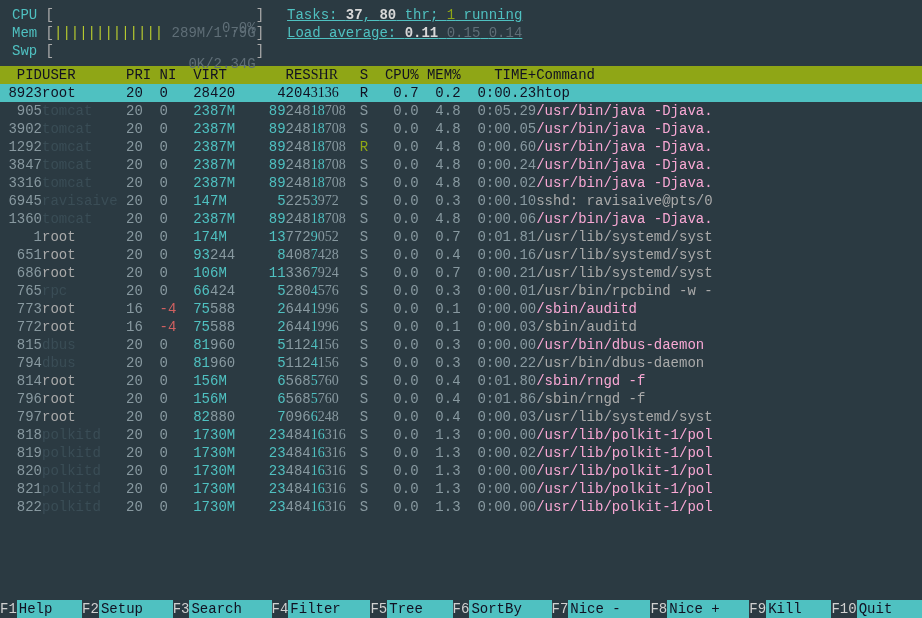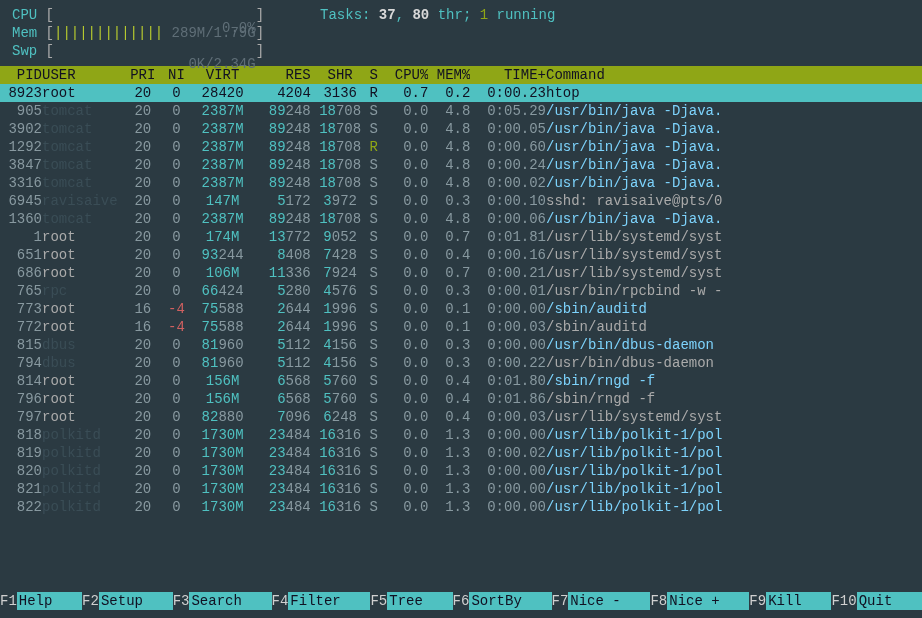--- a/index.html
+++ b/index.html
@@ -45,22 +45,23 @@
   .barseg { color: #4fc1c1; }
   .memseg { color: #b6c92f; }
   .barvalue {
     position: absolute;
     right: 0;
     color: #5f6e77;
   }
   .bright { color: #d8d8d8; font-weight: bold; }
   .dim { color: #5f6e77; }
   .side-right {
-    margin-left: 56px;
+    margin-left: 23px;
     color: #4fc1c1;
+    text-decoration: underline;
   }
   .header-row {
     background: #8fa616;
     color: #112;
     font-weight: normal;
   }
   .selected-row {
     background: #4fc1c1;
     color: #112;
   }
@@ -71,45 +72,45 @@
   }
   table.proc td {
     white-space: pre;
     overflow: hidden;
     padding: 0;
     height: 18px;
     line-height: 18px;
   }
   .c-pid  { width: 5ch;  text-align: right; padding-right: 1ch;}
   .c-user { width: 10ch; text-align: left; }
-  .c-pri  { width: 4ch;  text-align: center; }
-  .c-ni   { width: 4ch;  text-align: center; }
-  .c-virt { width: 7ch;  text-align: center; }
+  .c-pri  { width: 4ch;  text-align: left; }
+  .c-ni   { width: 4ch;  text-align: left; }
+  .c-virt { width: 7ch;  text-align: left; }
   .c-res  { width: 7ch;  text-align: right; }
-  .c-shr  { width: 7ch;  text-align: center; }
+  .c-shr  { width: 7ch;  text-align: left; font-family: Liberation Serif, serif; }
   .c-s    { width: 2ch;  text-align: left; padding-left:1ch;}
   .c-cpu  { width: 5ch;  text-align: right; }
   .c-mem  { width: 5ch;  text-align: right; }
   .c-time { width: 9ch;  text-align: right; padding-right:1ch;}
   .c-cmd  { width: auto; text-align: left; padding-left:1ch;}
 
   
   .val-prefix { color: #4fc1c1; } 
   .val-suffix { color: #8899a0; } 
   .user-root { color: #aaaaaa; }
   .user-other { color: #3a4d56; }
-  .cmd-green { color: #7dd3fc; }
+  .cmd-green { color: #f9a8d4; }
   .cmd-std { color: #aaaaaa; }
   .flag-green { color:#8fa616; }
   .flag-red { color:#d06060; }
 
   .footer {
     position: absolute;
     left: 0;
-    bottom: 8px;
+    bottom: 0;
     width: 922px;
     height: 18px;
     line-height: 18px;
     display: flex;
   }
   .footer .fkey {
     color: #d0d0d0;
     background: #2b3a42;
     padding: 0 0 0 0;
   }
@@ -134,20 +135,23 @@
     <span class="meter-left">
       <span class="meter-label">CPU</span><span class="bracket">[</span><span class="bartrack"><span class="barseg"></span><span class="barvalue dim">0.0%</span></span><span class="bracket">]</span>
     </span>
     <span class="side-right">
       <span>Tasks: </span><span class="bright">37</span><span>, </span><span class="bright">80</span><span> thr; </span><span class="flag-green">1</span><span> running</span>
     </span>
   </div>
   <div class="meter-row">
     <span class="meter-left">
       <span class="meter-label">Mem</span><span class="bracket">[</span><span class="bartrack"><span class="memseg">|||||||||||||</span><span class="barvalue dim">289M/1.79G</span></span><span class="bracket">]</span>
+    </span>
+    <span class="side-right">
+      <span>Load average: </span><span class="bright">0.11</span> <span class="dim">0.15</span> <span class="dim">0.14</span>
     </span>
   </div>
   <div class="meter-row">
     <span class="meter-left">
       <span class="meter-label">Swp</span><span class="bracket">[</span><span class="bartrack"><span class="barseg"></span><span class="barvalue dim">0K/2.34G</span></span><span class="bracket">]</span>
     </span>
   </div>
 </div>
 
 <table class="proc">
@@ -249,21 +253,21 @@
           <td class="c-mem"><span class="val-suffix">4.8</span></td>
           <td class="c-time"><span class="val-suffix">0:00.02</span></td>
           <td class="c-cmd"><span class="cmd-green">/usr/bin/java -Djava.</span></td>
         </tr>
         <tr>
           <td class="c-pid"><span class="val-suffix">6945</span></td>
           <td class="c-user"><span class="user-other">ravisaive</span></td>
           <td class="c-pri"><span class="val-suffix">20</span></td>
           <td class="c-ni"><span class="val-suffix">0</span></td>
           <td class="c-virt"><span class="val-prefix">147M</span></td>
-          <td class="c-res"><span class="val-prefix">5</span><span class="val-suffix">172</span></td>
+          <td class="c-res"><span class="val-prefix">5</span><span class="val-suffix">225</span></td>
           <td class="c-shr"><span class="val-prefix">3</span><span class="val-suffix">972</span></td>
           <td class="c-s"><span class="val-suffix">S</span></td>
           <td class="c-cpu"><span class="val-suffix">0.0</span></td>
           <td class="c-mem"><span class="val-suffix">0.3</span></td>
           <td class="c-time"><span class="val-suffix">0:00.10</span></td>
           <td class="c-cmd"><span class="cmd-std">sshd: ravisaive@pts/0</span></td>
         </tr>
         <tr>
           <td class="c-pid"><span class="val-suffix">1360</span></td>
           <td class="c-user"><span class="user-other">tomcat</span></td>

